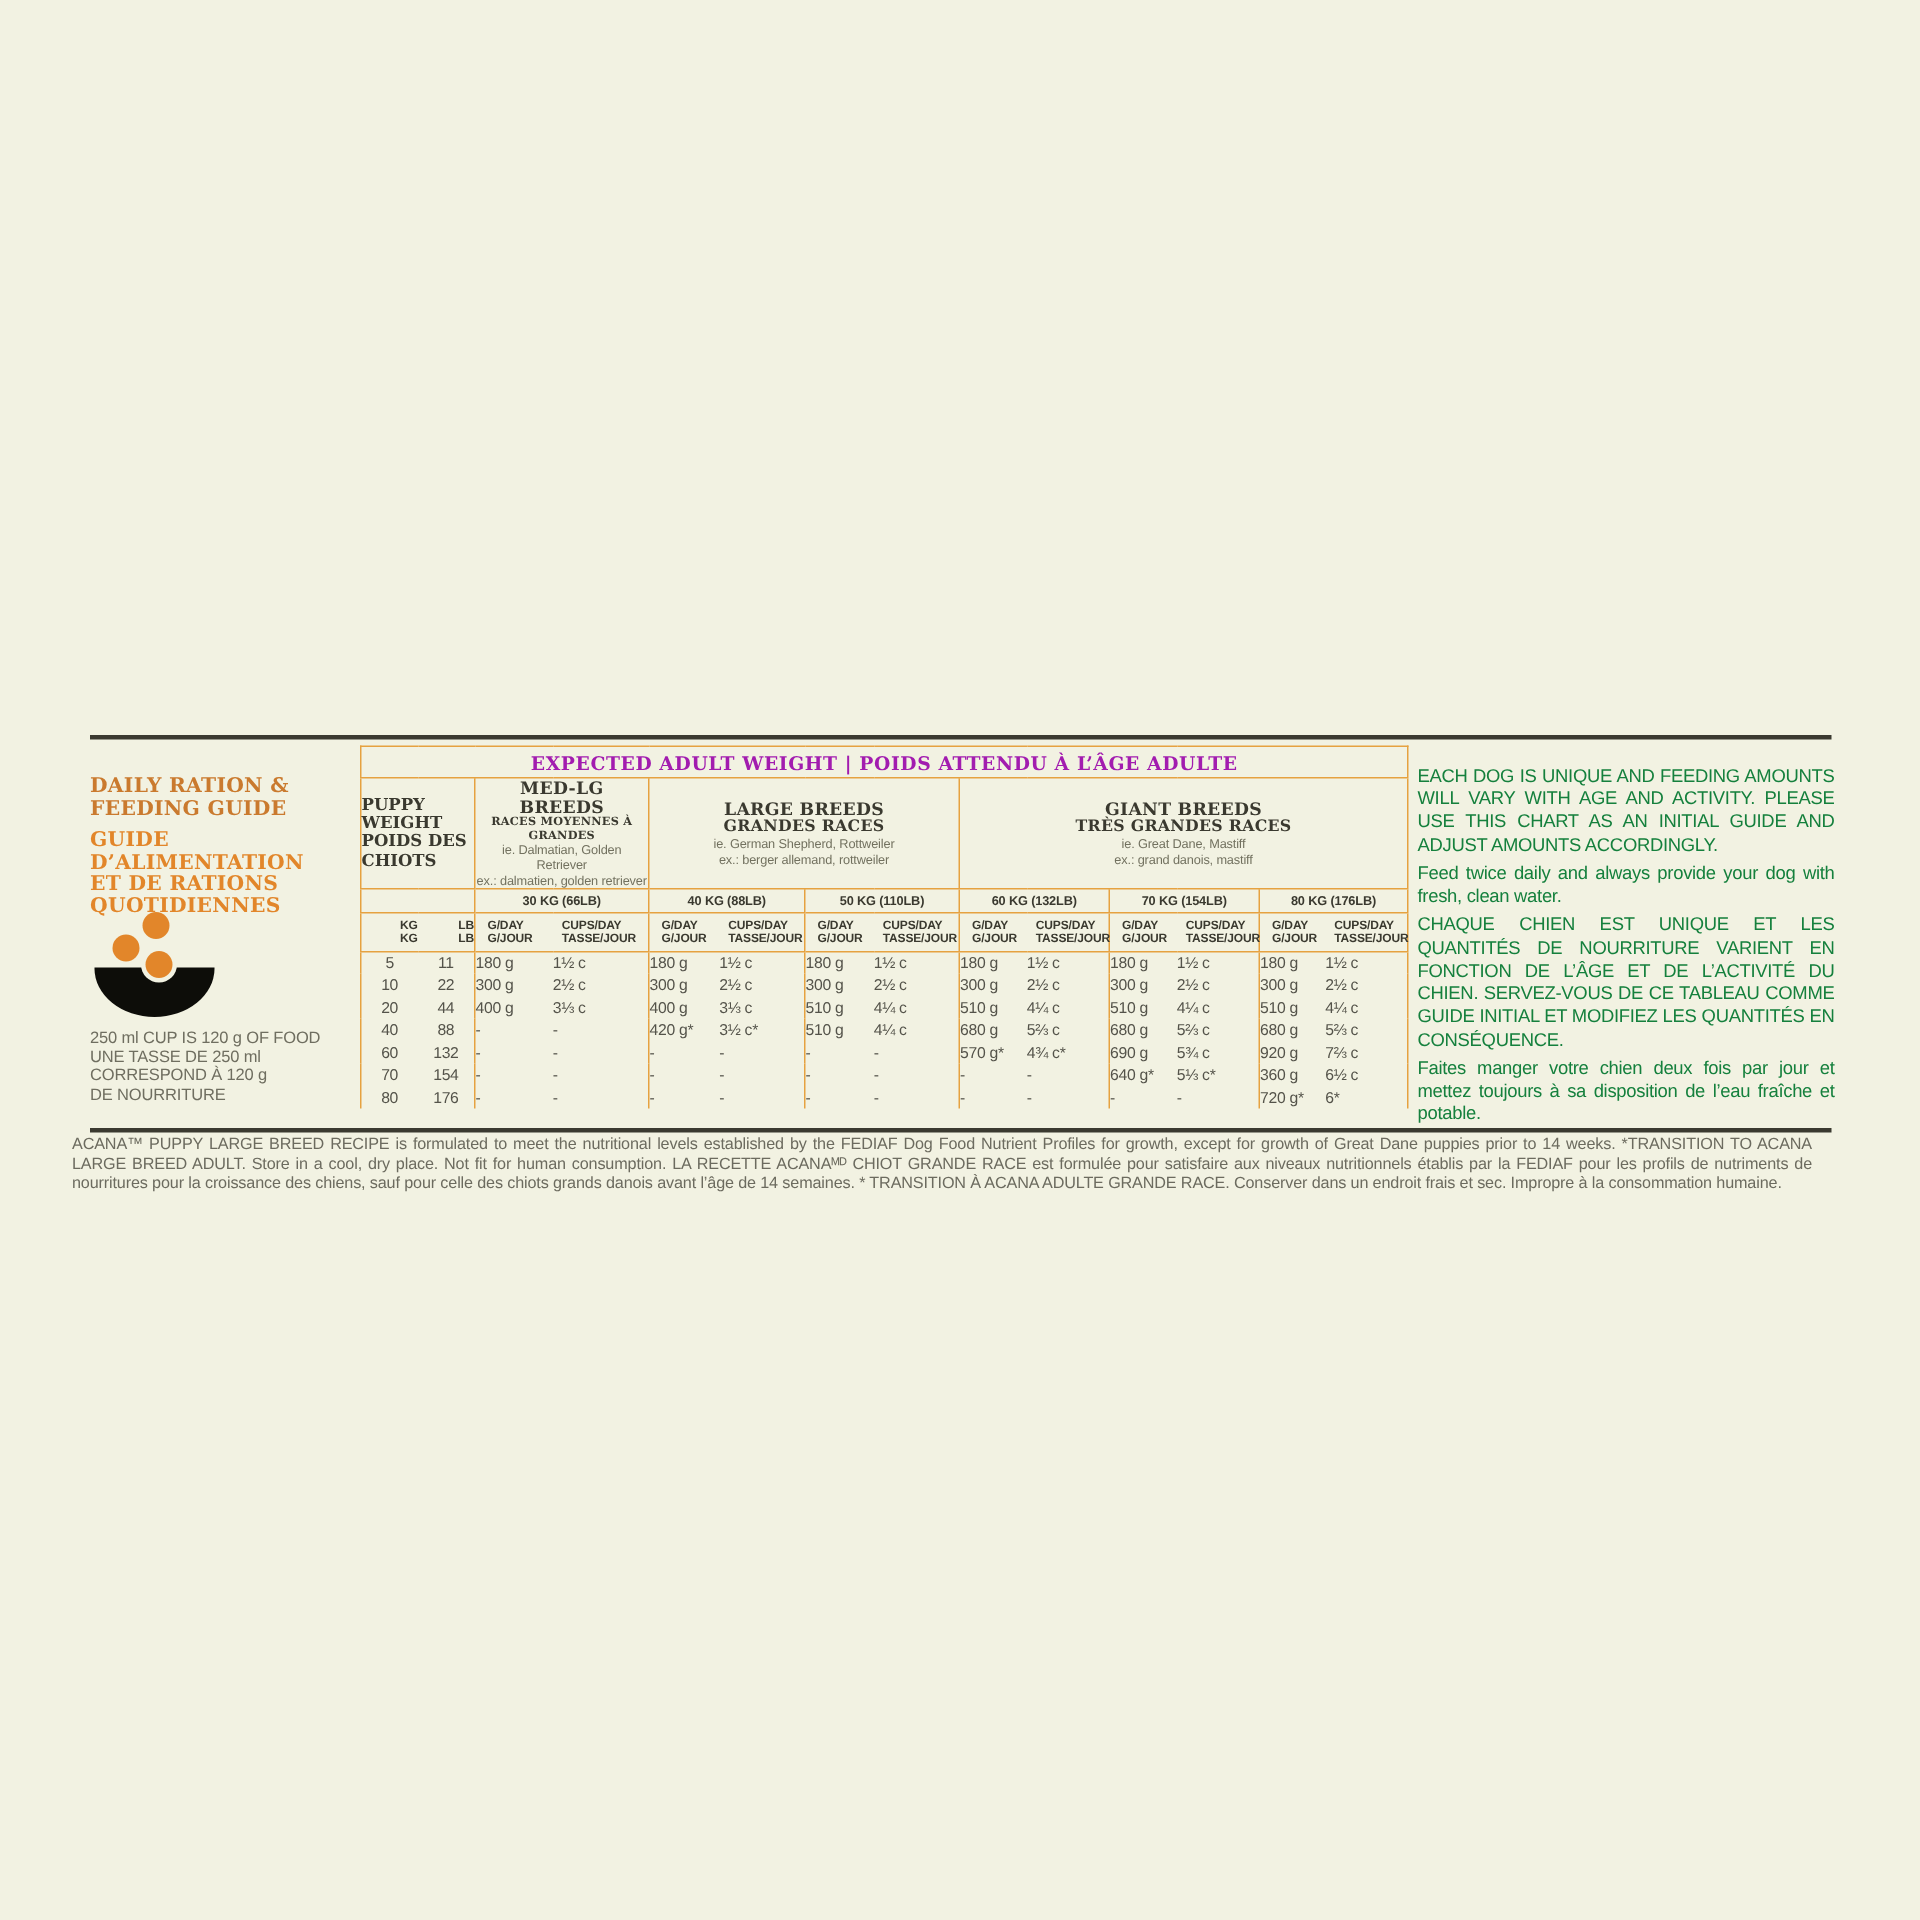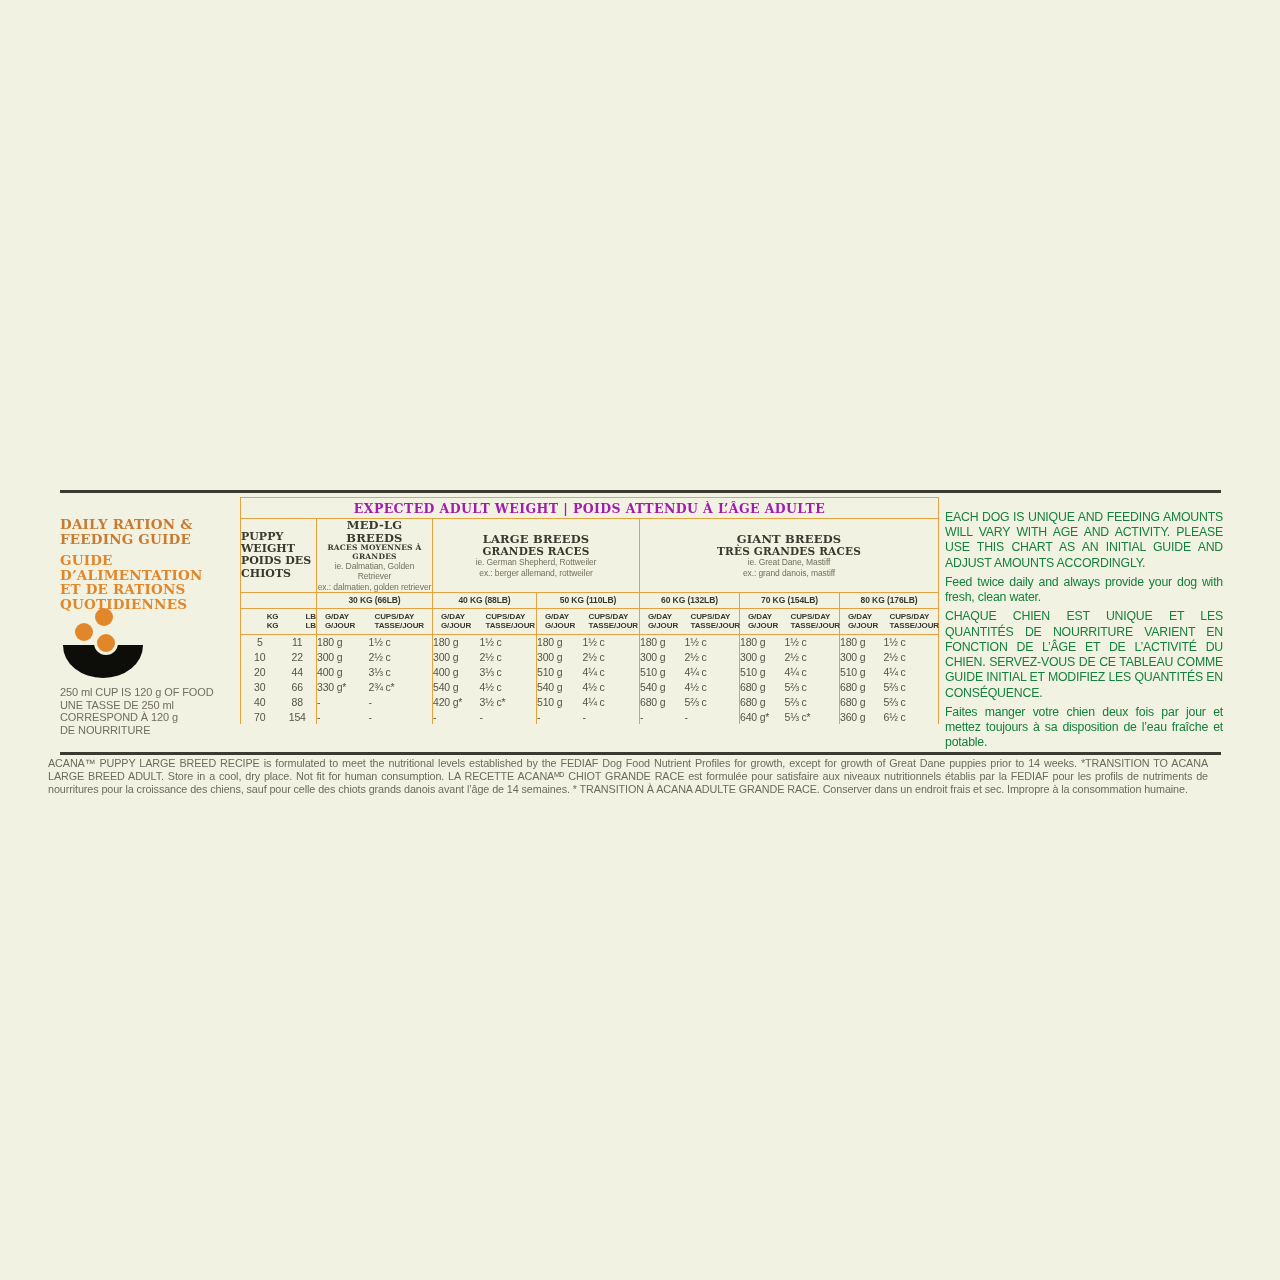--- a/index.html
+++ b/index.html
@@ -237,66 +237,82 @@
           <td class="c-g bl">510 g</td>
           <td class="c-c">4¼ c</td>
           <td class="c-g bl">510 g</td>
           <td class="c-c">4¼ c</td>
           <td class="c-g bl">510 g</td>
           <td class="c-c">4¼ c</td>
           <td class="c-g bl">510 g</td>
           <td class="c-c">4¼ c</td>
         </tr>
         <tr>
-          <td class="c-kg">30</td>
-          <td class="c-lb">66</td>
-          <td class="c-g bl">330 g*</td>
-          <td class="c-c">2¾ c*</td>
-          <td class="c-g bl">540 g</td>
-          <td class="c-c">4½ c</td>
-          <td class="c-g bl">540 g</td>
-          <td class="c-c">4½ c</td>
-          <td class="c-g bl">540 g</td>
-          <td class="c-c">4½ c</td>
-          <td class="c-g bl">680 g</td>
-          <td class="c-c">5⅔ c</td>
-          <td class="c-g bl">680 g</td>
-          <td class="c-c">5⅔ c</td>
-        </tr>
-        <tr>
           <td class="c-kg">40</td>
           <td class="c-lb">88</td>
           <td class="c-g bl">-</td>
           <td class="c-c">-</td>
           <td class="c-g bl">420 g*</td>
           <td class="c-c">3½ c*</td>
           <td class="c-g bl">510 g</td>
           <td class="c-c">4¼ c</td>
           <td class="c-g bl">680 g</td>
           <td class="c-c">5⅔ c</td>
           <td class="c-g bl">680 g</td>
           <td class="c-c">5⅔ c</td>
           <td class="c-g bl">680 g</td>
           <td class="c-c">5⅔ c</td>
         </tr>
         <tr>
+          <td class="c-kg">60</td>
+          <td class="c-lb">132</td>
+          <td class="c-g bl">-</td>
+          <td class="c-c">-</td>
+          <td class="c-g bl">-</td>
+          <td class="c-c">-</td>
+          <td class="c-g bl">-</td>
+          <td class="c-c">-</td>
+          <td class="c-g bl">570 g*</td>
+          <td class="c-c">4¾ c*</td>
+          <td class="c-g bl">690 g</td>
+          <td class="c-c">5¾ c</td>
+          <td class="c-g bl">920 g</td>
+          <td class="c-c">7⅔ c</td>
+        </tr>
+        <tr>
           <td class="c-kg">70</td>
           <td class="c-lb">154</td>
           <td class="c-g bl">-</td>
           <td class="c-c">-</td>
           <td class="c-g bl">-</td>
           <td class="c-c">-</td>
           <td class="c-g bl">-</td>
           <td class="c-c">-</td>
           <td class="c-g bl">-</td>
           <td class="c-c">-</td>
           <td class="c-g bl">640 g*</td>
           <td class="c-c">5⅓ c*</td>
           <td class="c-g bl">360 g</td>
           <td class="c-c">6½ c</td>
+        </tr>
+        <tr>
+          <td class="c-kg">80</td>
+          <td class="c-lb">176</td>
+          <td class="c-g bl">-</td>
+          <td class="c-c">-</td>
+          <td class="c-g bl">-</td>
+          <td class="c-c">-</td>
+          <td class="c-g bl">-</td>
+          <td class="c-c">-</td>
+          <td class="c-g bl">-</td>
+          <td class="c-c">-</td>
+          <td class="c-g bl">-</td>
+          <td class="c-c">-</td>
+          <td class="c-g bl">720 g*</td>
+          <td class="c-c">6*</td>
         </tr>
       </tbody>
   </table>
 
   <div class="right-col">
     <p class="caps">EACH DOG IS UNIQUE AND FEEDING AMOUNTS WILL VARY WITH AGE AND ACTIVITY. PLEASE USE THIS CHART AS AN INITIAL GUIDE AND ADJUST AMOUNTS ACCORDINGLY.</p>
     <p class="sent">Feed twice daily and always provide your dog with fresh, clean water.</p>
     <p class="caps">CHAQUE CHIEN EST UNIQUE ET LES QUANTITÉS DE NOURRITURE VARIENT EN FONCTION DE L’ÂGE ET DE L’ACTIVITÉ DU CHIEN. SERVEZ-VOUS DE CE TABLEAU COMME GUIDE INITIAL ET MODIFIEZ LES QUANTITÉS EN CONSÉQUENCE.</p>
     <p class="sent">Faites manger votre chien deux fois par jour et mettez toujours à sa disposition de l’eau fraîche et potable.</p>
   </div>

